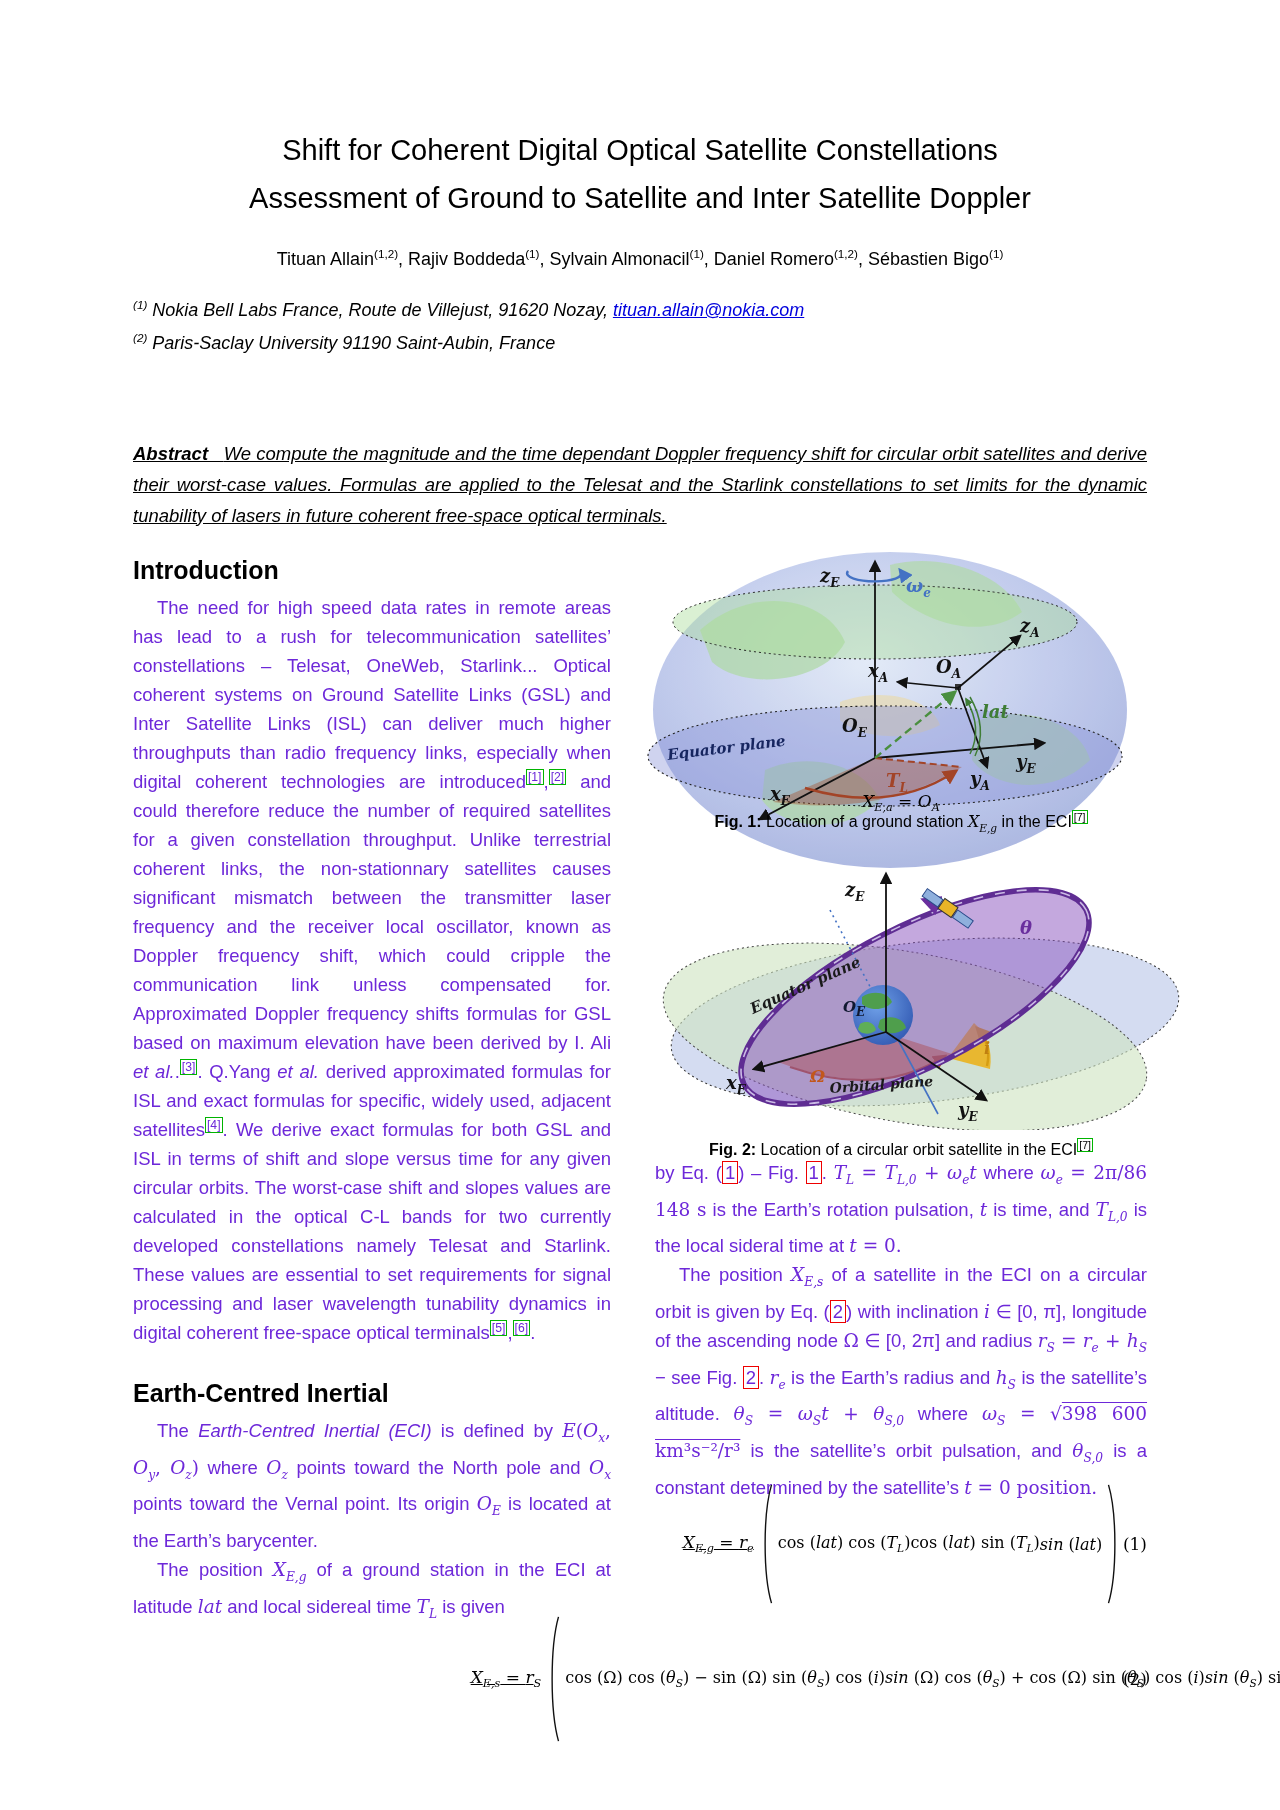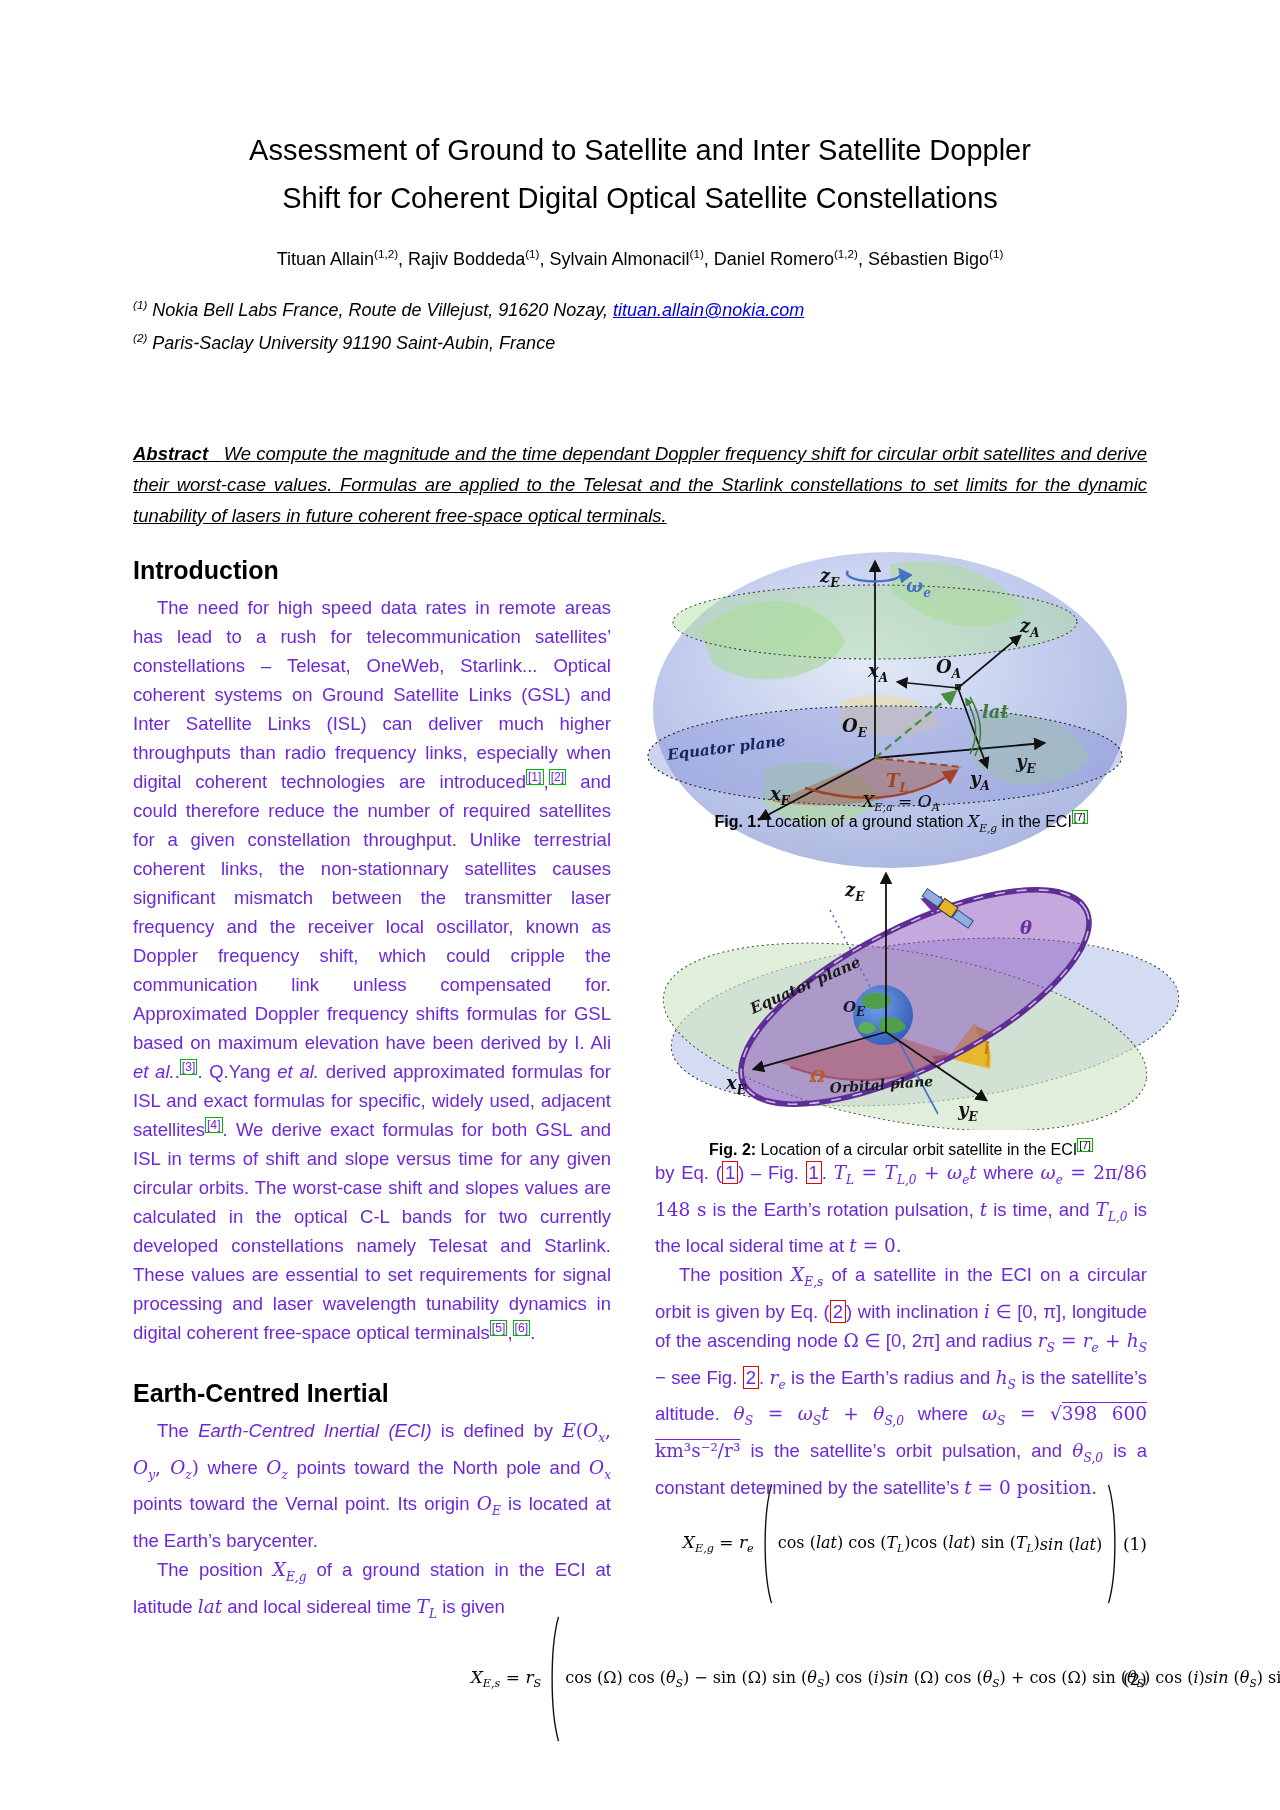--- a/index.html
+++ b/index.html
@@ -35,42 +35,42 @@
   .sg-cr{border:1.6px solid #ee0000;padding:0 2px;line-height:1.05;}
 
   
   .fig-wrap{position:absolute;}
   .caption{position:absolute;left:655px;width:492px;text-align:center;font-size:16px;color:#000;}
   .subcap{position:absolute;left:655px;width:492px;text-align:center;font-size:17px;color:#000;}
   .col-right-para{position:absolute;left:655px;top:1158px;width:492px;}
 
   .eq{position:absolute;left:655px;width:492px;display:flex;align-items:center;justify-content:center;
       font-family:"DejaVu Serif","Liberation Serif",serif;color:#000;}
-  .eq .lhs{margin-right:7px;font-size:17px;white-space:nowrap;}
+  .eq .lhs{margin-right:7px;font-size:17px;white-space:nowrap;text-decoration:underline;}
   .matrix{display:flex;flex-direction:row;align-items:center;row-gap:8px;padding:6px 5px;}
   .matrix .row{white-space:nowrap;font-size:16px;}
   .pwrap{align-self:stretch;display:flex;}
   .pwrap svg{height:100%;}
   .eqnum{position:absolute;right:0;top:50%;transform:translateY(-50%);font-size:17px;}
 
   
   .axis-lbl{font-family:"DejaVu Serif","Liberation Serif",serif;font-style:italic;font-weight:700;
             font-size:18px;fill:#111;}
   .axis-lbl .sub{font-size:12px;}
   .plane-lbl{font-family:"DejaVu Serif","Liberation Serif",serif;font-style:italic;font-weight:700;
              font-size:15px;fill:#16255f;}
 </style>
 </head>
 <body>
 
 <div class="page">
 
   <div class="title">
+    <span style="display:block">Shift for Coherent Digital Optical Satellite Constellations</span>
     <span style="display:block">Assessment of Ground to Satellite and Inter Satellite Doppler</span>
-    <span style="display:block">Shift for Coherent Digital Optical Satellite Constellations</span>
   </div>
 
   <div class="authors"><span>Tituan Allain</span><span class="sg-sup">(1,2)</span><span>, Rajiv Boddeda</span><span class="sg-sup">(1)</span><span>, Sylvain Almonacil</span><span class="sg-sup">(1)</span><span>, Daniel Romero</span><span class="sg-sup">(1,2)</span><span>, Sébastien Bigo</span><span class="sg-sup">(1)</span></div>
 
   <div class="affil">
     <div><span class="sg-sup">(1)</span><span> Nokia Bell Labs France, Route de Villejust, 91620 Nozay, </span><span class="sg-link">tituan.allain@nokia.com</span></div>
     <div><span class="sg-sup">(2)</span><span> Paris-Saclay University 91190 Saint-Aubin, France</span></div>
   </div>
 
   <p class="abstract"><span class="sg-bi">Abstract&nbsp;&nbsp;&nbsp;</span><span class="sg-i">We compute the magnitude and the time dependant Doppler frequency shift for circular orbit satellites and derive their worst-case values. Formulas are applied to the Telesat and the Starlink constellations to set limits for the dynamic tunability of lasers in future coherent free-space optical terminals.</span></p>

